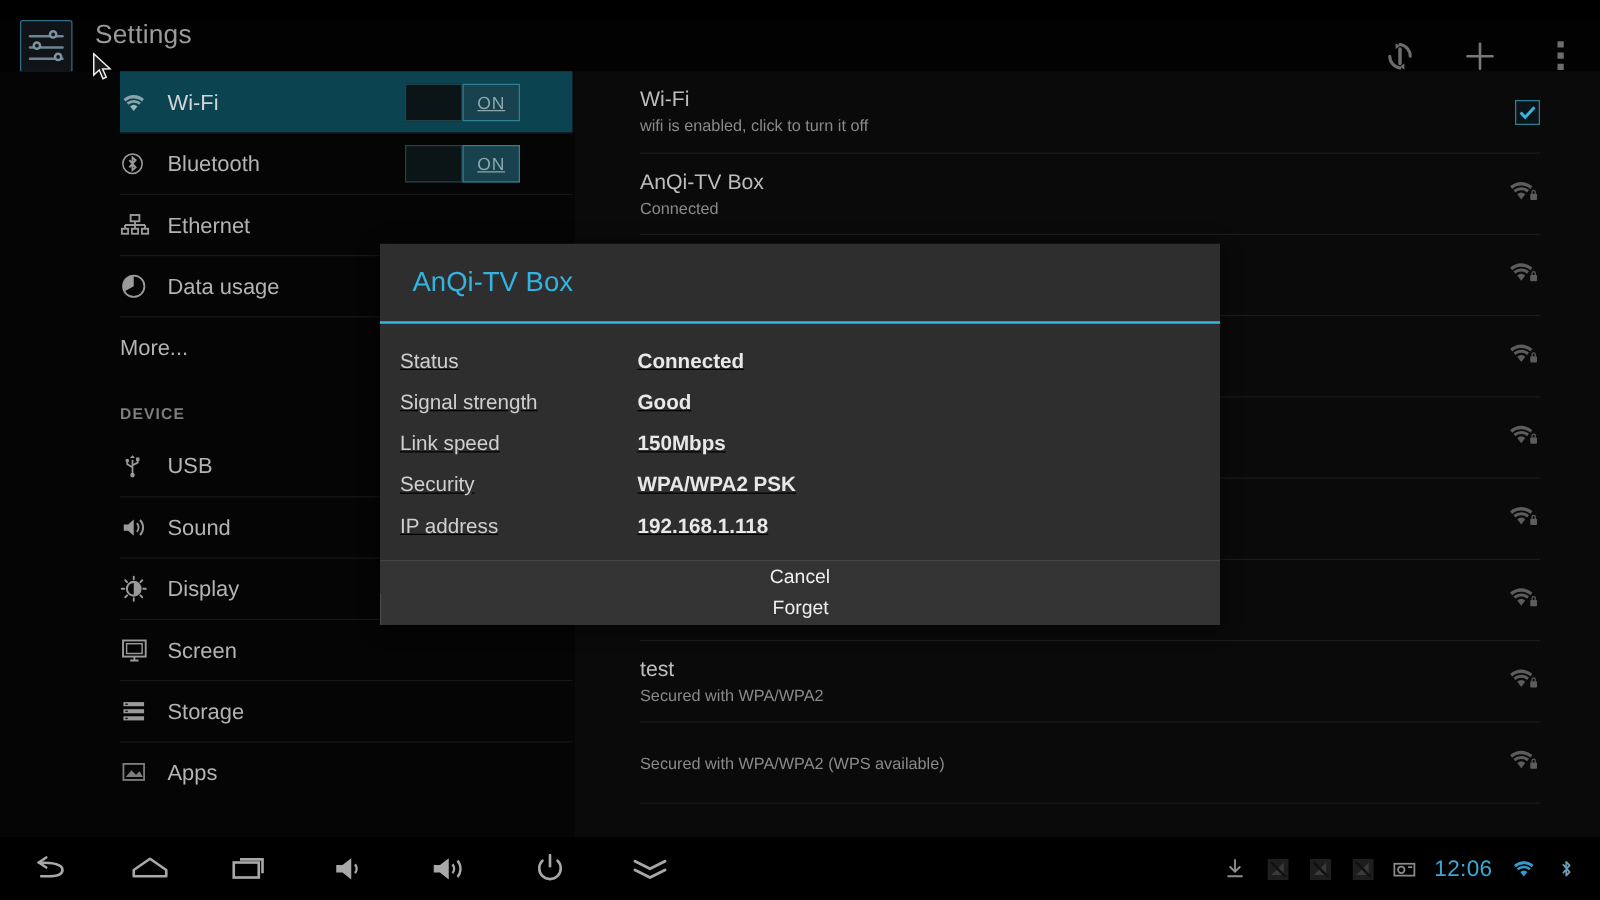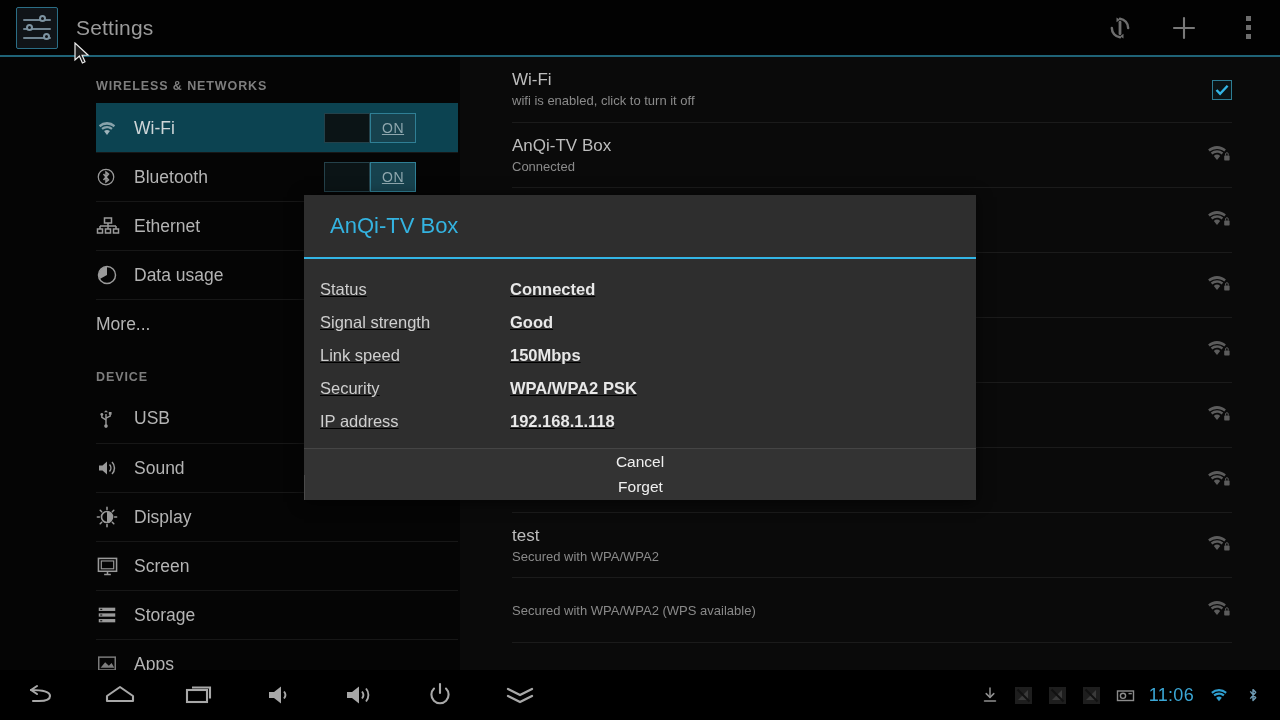--- a/index.html
+++ b/index.html
@@ -6,24 +6,24 @@
   html, body {
     width:1280px; height:720px;
     background:#000;
     font-family:"Liberation Sans", sans-serif;
     overflow:hidden;
   }
   #screen { position:relative; width:1280px; height:720px; background:#000; }
 
   
   #actionbar {
-    position:absolute; left:0; top:0; width:1280px; height:57px;
+    position:absolute; left:0; top:16px; width:1280px; height:57px;
     background:#020202;
     border-bottom:2px solid #1f6377;
-    display:flex; align-items:center;
+    display:flex; align-items:flex-start;
   }
   #app-icon {
     width:42px; height:42px; margin-left:16px;
     border:1px solid #2b6e86; border-radius:2px;
     background:#101418; position:relative;
   }
   #app-icon .sl { position:absolute; height:2px; background:#6f8390; border-radius:1px; }
   #app-icon .kn { position:absolute; width:7px; height:7px; border-radius:50%;
                   background:#101418; border:2px solid #7d93a1; }
   #app-title {
@@ -165,21 +165,20 @@
             <i></i>
             <i></i>
             <i></i>
           </span>
       </div>
     </div>
   </div>
 
   <div id="sidebar">
 
-    <div class="sec-head">WIRELESS &amp; NETWORKS</div>
 
     <div class="srow sel first">
       <span class="ic">
         <svg width="22" height="18" viewBox="0 0 24 18" fill="#9fb4bb">
           <path d="M12 16.5 l3.2-4.1a5 5 0 0 0-6.4 0z"></path>
           <path d="M12 5.4c2.8 0 5.4 1 7.3 2.7l1.6-2.1A14 14 0 0 0 12 2.5 14 14 0 0 0 3.1 6l1.6 2.1A11 11 0 0 1 12 5.4z" opacity=".85"></path>
           <path d="M12 9.2c1.8 0 3.4.6 4.7 1.7l1.5-1.9A9.8 9.8 0 0 0 12 6.8a9.8 9.8 0 0 0-6.2 2.2l1.5 1.9A7.2 7.2 0 0 1 12 9.2z" opacity=".85"></path>
         </svg>
       </span>
       <span class="lbl">Wi-Fi</span>
@@ -548,21 +547,21 @@
           <path d="M2.5 2.5 L14.5 14.5" stroke="#111" stroke-width="2"></path>
         </svg>
       </span>
       <span class="tray-ic">
         <svg width="20" height="16" viewBox="0 0 20 16" fill="none" stroke="#8c8c8c" stroke-width="1.4">
           <rect x="1.5" y="4" width="16" height="9.5"></rect>
           <circle cx="7" cy="8.8" r="2.6"></circle>
           <path d="M12.5 6.6 h3.3"></path>
         </svg>
       </span>
-      <span id="clock">11:06</span>
+      <span id="clock">12:06</span>
       <span class="tray-ic">
         <svg width="20" height="16" viewBox="0 0 24 18" fill="#2f9fd0">
           <path d="M12 16.5 l3.4-4.3a5.2 5.2 0 0 0-6.8 0z"></path>
           <path d="M12 4.6c3 0 5.7 1.1 7.7 2.9l1.7-2.2A15 15 0 0 0 12 1.7 15 15 0 0 0 2.6 5.3l1.7 2.2A12 12 0 0 1 12 4.6z"></path>
           <path d="M12 8.6c2 0 3.7.7 5.1 1.9l1.6-2A10.5 10.5 0 0 0 12 6a10.5 10.5 0 0 0-6.7 2.5l1.6 2A8 8 0 0 1 12 8.6z"></path>
         </svg>
       </span>
       <span class="tray-ic">
         <svg width="14" height="18" viewBox="0 0 14 20" stroke="#6f9cb5" stroke-width="1.6" fill="none" stroke-linejoin="round">
           <path d="M4 6 L10 13 L7 16 V4 L10 7 L4 14"></path>

